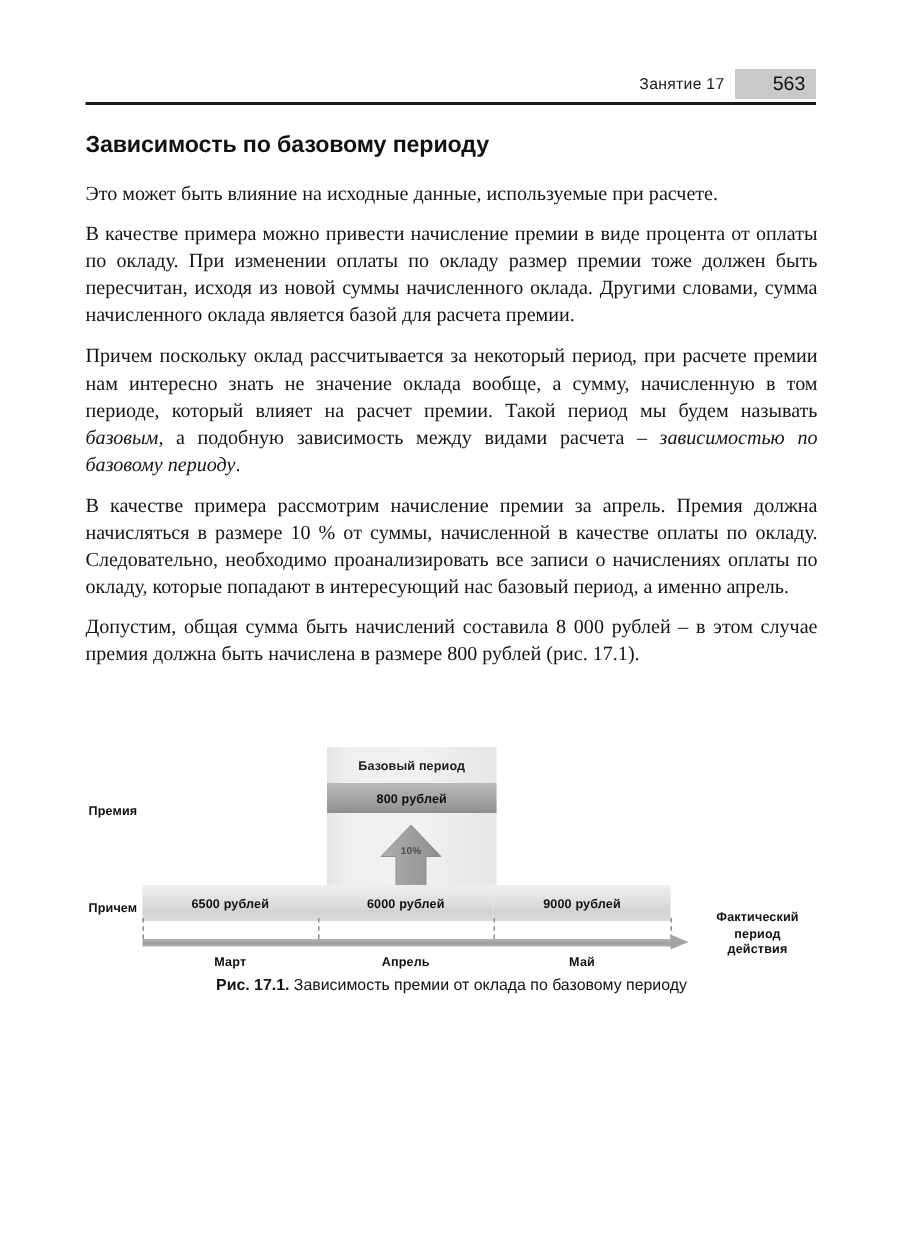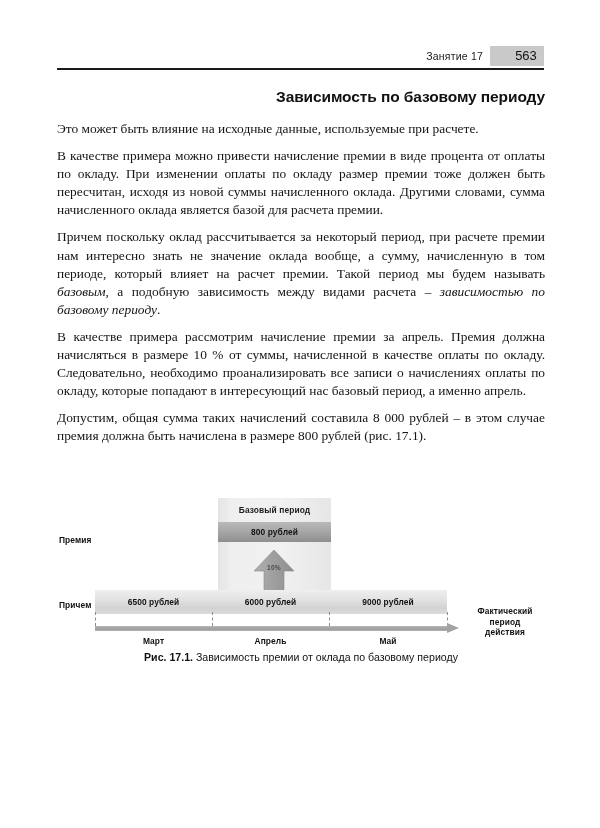--- a/index.html
+++ b/index.html
@@ -70,21 +70,20 @@
     top: 88px;
     width: 488px;
   }
   h1.section-title {
     font-family: "Liberation Sans", sans-serif;
     font-size: 15.5px;
     font-weight: bold;
     margin: 0 0 14px 0;
     letter-spacing: -0.1px;
     color: #111;
-    text-align: right;
   }
   p.para {
     font-family: "Liberation Serif", serif;
     font-size: 13.4px;
     line-height: 18.1px;
     text-align: justify;
     margin: 0 0 9px 0;
     color: #141414;
     text-indent: 0;
     hyphens: manual;
@@ -304,21 +303,21 @@
     <h1 class="section-title">Зависимость по базовому периоду</h1>
 
     <p class="para">Это может быть влияние на исходные данные, используемые при расчете.</p>
 
     <p class="para">В качестве примера можно привести начисление премии в виде процента от оплаты по окладу. При изменении оплаты по окладу размер премии тоже должен быть пересчитан, исходя из новой суммы начисленного оклада. Другими словами, сумма начисленного оклада является базой для расчета премии.</p>
 
     <p class="para"><span>Причем поскольку оклад рассчитывается за некоторый период, при расчете премии нам интересно знать не значение оклада вообще, а сумму, начисленную в том периоде, который влияет на расчет премии. Такой период мы будем называть </span><em>базовым</em><span>, а подобную зависимость между видами расчета – </span><em>зависимостью по базовому периоду</em><span>.</span></p>
 
     <p class="para">В качестве примера рассмотрим начисление премии за апрель. Премия должна начисляться в размере 10 % от суммы, начисленной в качестве оплаты по окладу. Следовательно, необходимо проанализировать все записи о начислениях оплаты по окладу, которые попадают в интересующий нас базовый период, а именно апрель.</p>
 
-    <p class="para"><span>Допустим, общая сумма таких начислений составила </span><span class="nbsp-num">8 000</span><span> рублей – в этом случае премия должна быть начислена в размере 800 рублей (рис. 17.1).</span></p>
+    <p class="para"><span>Допустим, общая сумма быть начислений составила </span><span class="nbsp-num">8 000</span><span> рублей – в этом случае премия должна быть начислена в размере 800 рублей (рис. 17.1).</span></p>
 
   </div>
 
   <div class="figure">
     <div class="fig-canvas">
 
       <div class="lbl-premia">Премия</div>
       <div class="lbl-oklad">Причем</div>
 
       <div class="base-col"></div>

